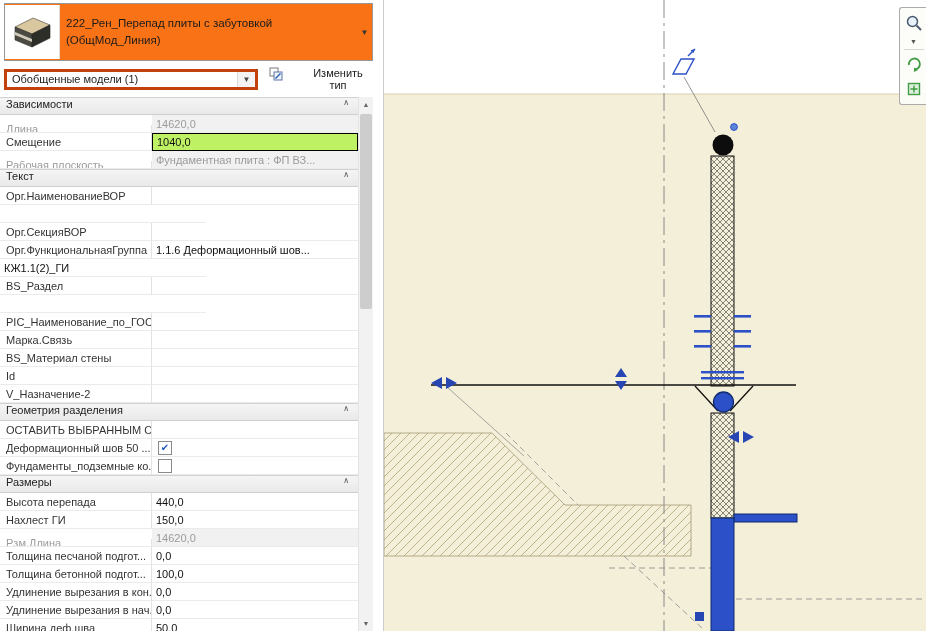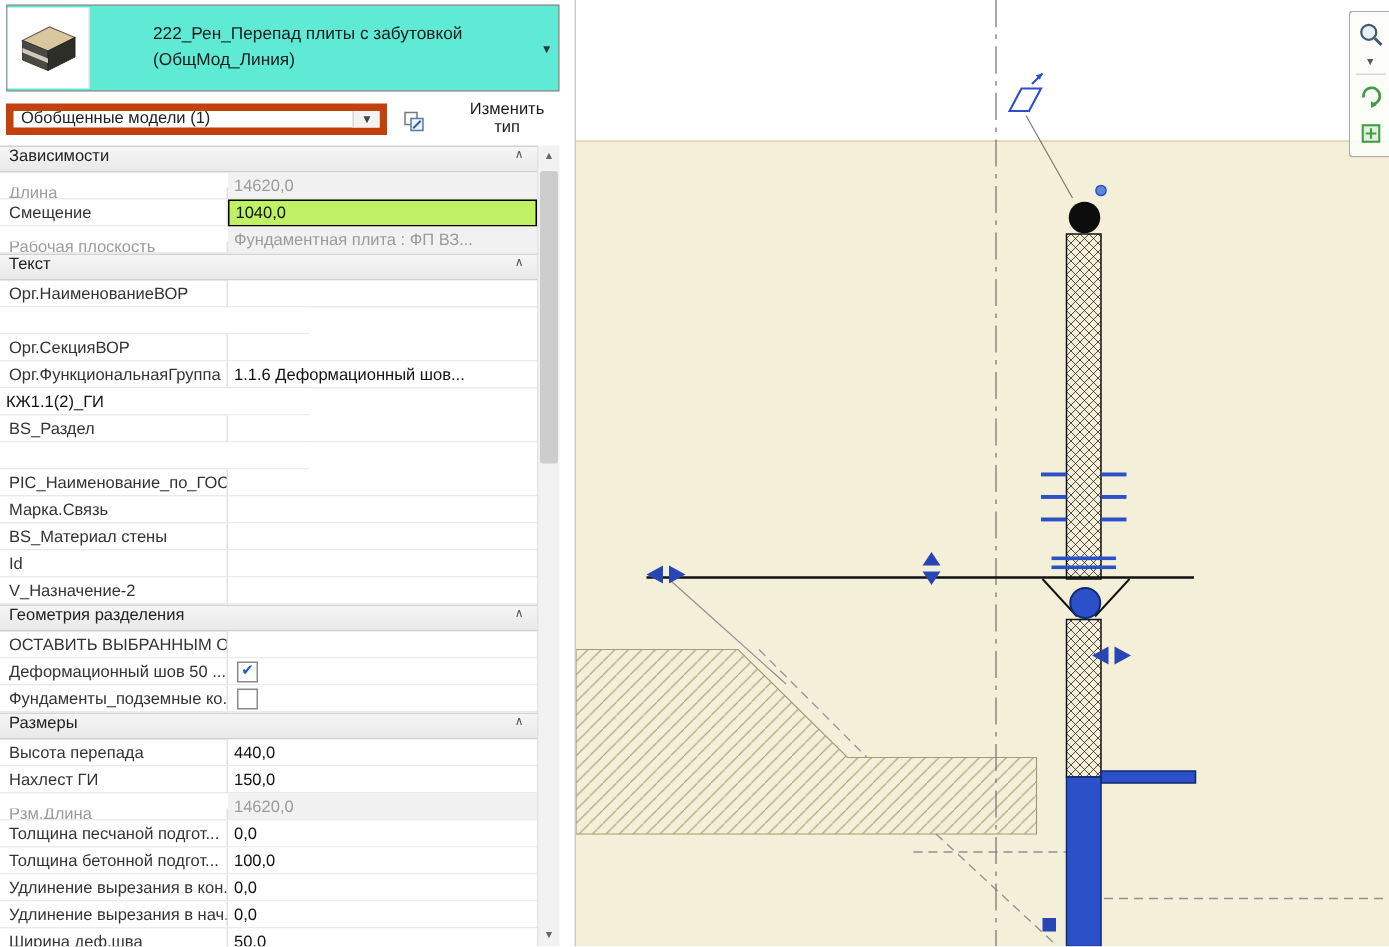--- a/index.html
+++ b/index.html
@@ -1,33 +1,33 @@
 <!DOCTYPE html>
 <html><head>
 <meta charset="utf-8">
 <style>
   html,body{margin:0;padding:0;}
   body{font-family:"Liberation Sans","DejaVu Sans",sans-serif;background:#fff;}
   .app{position:relative;width:926px;height:631px;background:#ffffff;overflow:hidden;}
 
   
   .props-panel{position:absolute;left:0;top:0;width:377px;height:631px;background:#ffffff;}
-  .type-selector{position:absolute;left:4px;top:3px;width:369px;height:58px;background:#5eead4;
-    border:1px solid #989898;display:flex;align-items:center;box-sizing:border-box;gap:36px;}
+  .type-selector{position:absolute;left:4px;top:3px;width:369px;height:58px;background:#f97316;
+    border:1px solid #989898;display:flex;align-items:center;box-sizing:border-box;}
   .thumb{width:54px;height:54px;background:#ffffff;border-right:1px solid #dcdcdc;
     display:flex;align-items:center;justify-content:center;flex:none;}
   .type-name{flex:1;padding:4px 6px;font-size:11.5px;color:#1a1a1a;line-height:1.5;overflow:hidden;}
   .dd-arrow{width:15px;color:#333;font-size:8px;flex:none;text-align:center;}
 
   .type-bar{position:absolute;left:4px;top:68px;width:369px;height:22px;display:flex;align-items:center;}
-  .combo{width:268px;height:21px;border:5px solid #c2410c;background:#fff;display:flex;align-items:center;
+  .combo{width:268px;height:21px;border:3px solid #c2410c;background:#fff;display:flex;align-items:center;
     justify-content:space-between;font-size:11px;padding-left:5px;box-sizing:border-box;color:#222;}
   .combo-arrow{width:17px;height:100%;display:flex;align-items:center;justify-content:center;
     font-size:8px;color:#444;border-left:1px solid #d9d9d9;background:#f3f3f3;}
-  .edit-type{margin-left:8px;display:flex;align-items:flex-end;gap:23px;background:none;border:none;
+  .edit-type{margin-left:8px;display:flex;align-items:flex-start;gap:23px;background:none;border:none;
     font-size:11px;font-family:inherit;color:#1a1a1a;padding:2px 3px;cursor:default;}
 
   .grid{position:absolute;left:0;top:97px;width:358px;}
   .prow{display:flex;height:18px;box-sizing:border-box;}
   .phead{background:linear-gradient(#f5f5f5,#e9e9e9);border-top:1px solid #d2d2d2;border-bottom:1px solid #cfcfcf;
     align-items:flex-start;justify-content:space-between;padding:0 9px 0 6px;font-size:11px;color:#222;}
   .chev{font-size:8px;color:#555;}
   .cell{box-sizing:border-box;font-size:11px;display:flex;align-items:center;overflow:hidden;white-space:nowrap;}
   .lab{width:152px;padding-left:6px;color:#333;border-right:1px solid #e2e2e2;border-bottom:1px solid #ebebeb;}
   .val{width:206px;padding-left:4px;color:#111;border-bottom:1px solid #ebebeb;background:#fff;}

